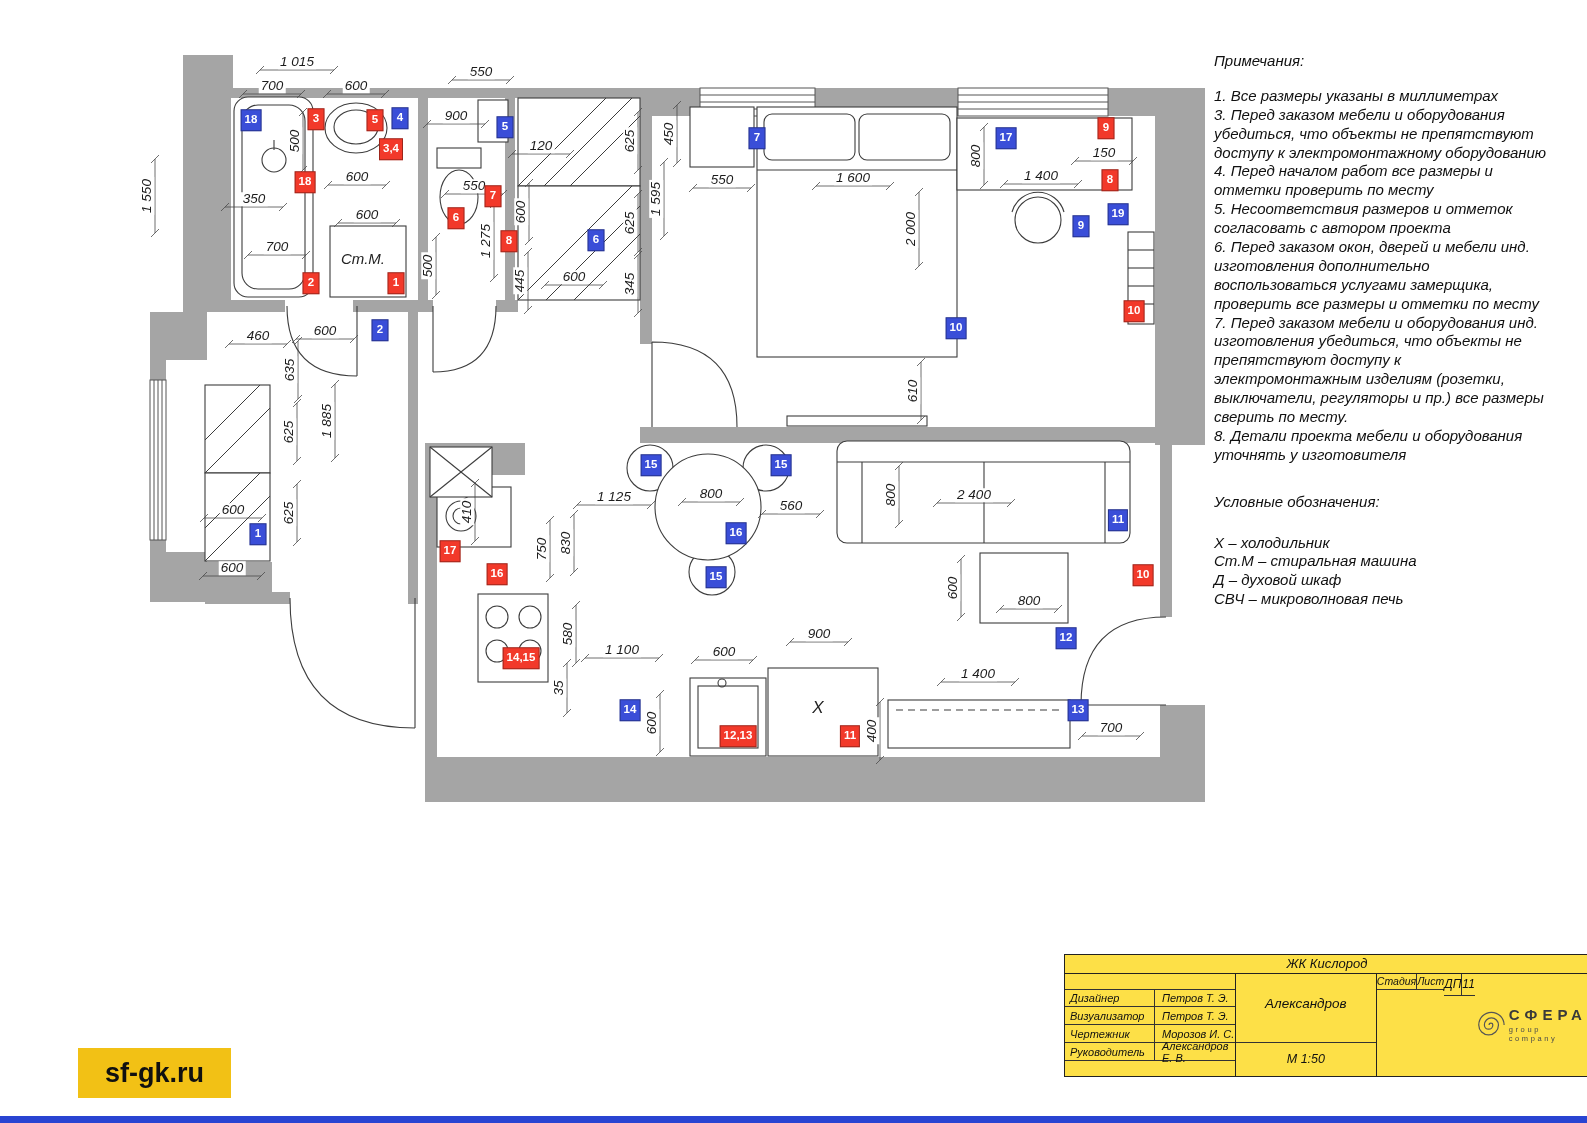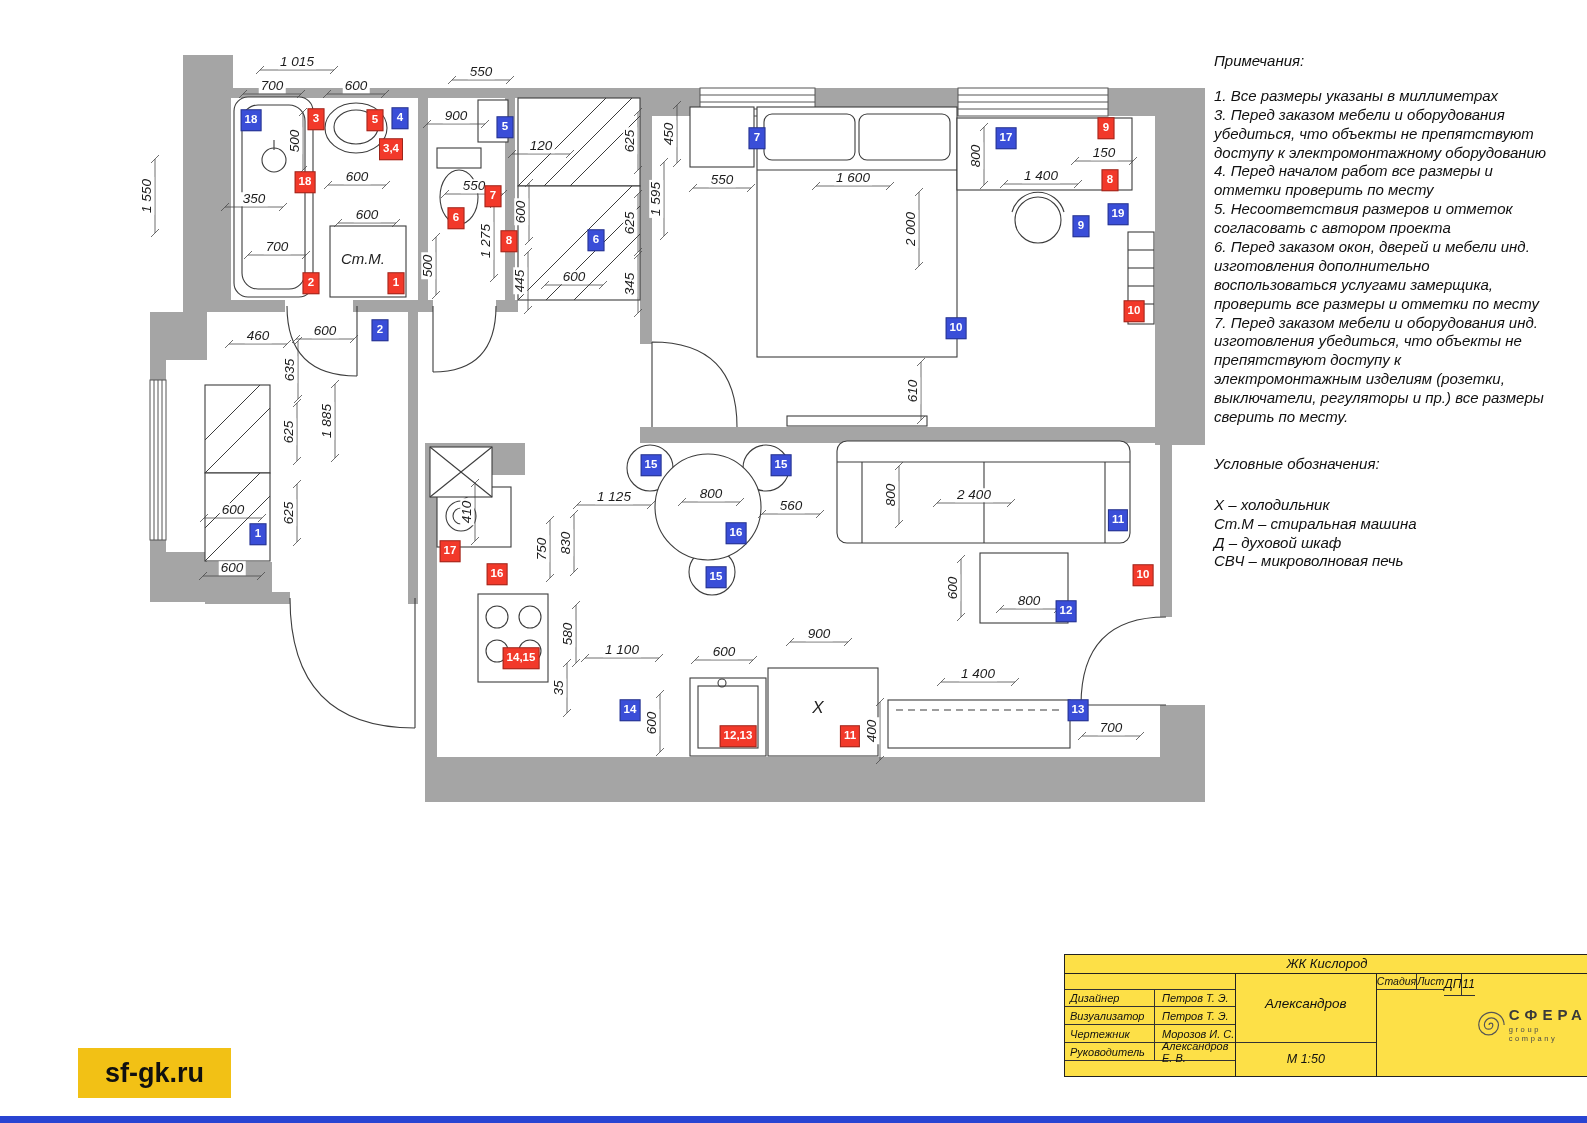--- a/index.html
+++ b/index.html
@@ -434,38 +434,39 @@
     <div class="marker blue" style="left: 1081px; top: 226px;">9</div>
     <div class="marker blue" style="left: 1118px; top: 214px;">19</div>
     <div class="marker blue" style="left: 956px; top: 328px;">10</div>
     <div class="marker red" style="left: 1134px; top: 311px;">10</div>
     <div class="marker blue" style="left: 651px; top: 465px;">15</div>
     <div class="marker blue" style="left: 781px; top: 465px;">15</div>
     <div class="marker blue" style="left: 736px; top: 533px;">16</div>
     <div class="marker blue" style="left: 716px; top: 577px;">15</div>
     <div class="marker blue" style="left: 1118px; top: 520px;">11</div>
     <div class="marker red" style="left: 1143px; top: 575px;">10</div>
-    <div class="marker blue" style="left: 1066px; top: 611px;">12</div>
+    <div class="marker blue" style="left: 1066px; top: 638px;">12</div>
     <div class="marker red" style="left: 450px; top: 551px;">17</div>
     <div class="marker red" style="left: 497px; top: 574px;">16</div>
     <div class="marker red" style="left: 521px; top: 658px;">14,15</div>
     <div class="marker blue" style="left: 630px; top: 710px;">14</div>
     <div class="marker red" style="left: 738px; top: 736px;">12,13</div>
     <div class="marker red" style="left: 850px; top: 736px;">11</div>
     <div class="marker blue" style="left: 1078px; top: 710px;">13</div>
   </div>
 
 <aside class="notes">
   <div class="nt-title">Примечания:</div>
   <p>1. Все размеры указаны в миллиметрах</p>
   <p>3. Перед заказом мебели и оборудования убедиться, что объекты не препятствуют доступу к электромонтажному оборудованию</p>
   <p>4. Перед началом работ все размеры и отметки проверить по месту</p>
   <p>5. Несоответствия размеров и отметок согласовать с автором проекта</p>
   <p>6. Перед заказом окон, дверей и мебели инд. изготовления дополнительно воспользоваться услугами замерщика, проверить все размеры и отметки по месту</p>
   <p>7. Перед заказом мебели и оборудования инд. изготовления убедиться, что объекты не препятствуют доступу к электромонтажным изделиям (розетки, выключатели, регуляторы и пр.) все размеры сверить по месту.</p>
+  <p>8. Детали проекта мебели и оборудования уточнять у изготовителя</p>
   <div class="legend">
     <div class="lg-title">Условные обозначения:</div>
     <p>Х – холодильник</p>
     <p>Ст.М – стиральная машина</p>
     <p>Д – духовой шкаф</p>
     <p>СВЧ – микроволновая печь</p>
   </div>
 </aside>
 
 <div class="titleblock">

